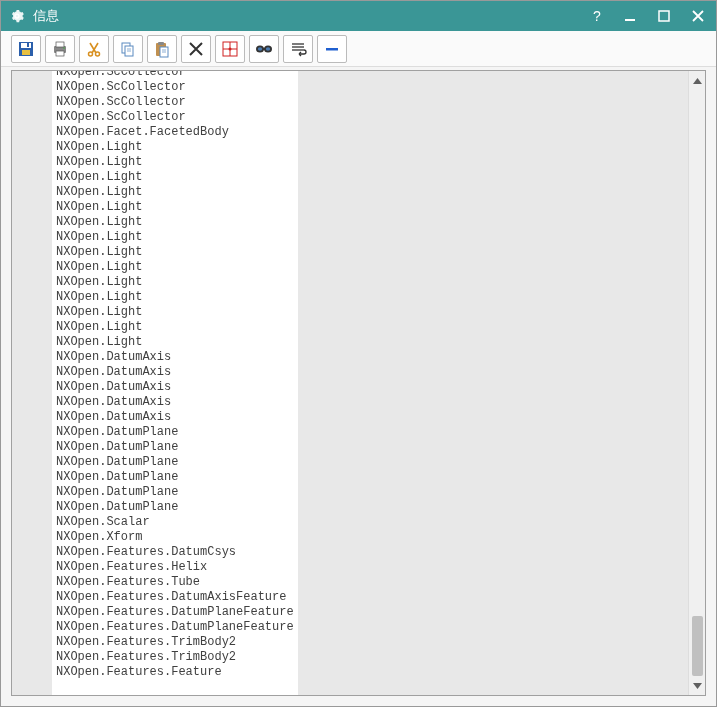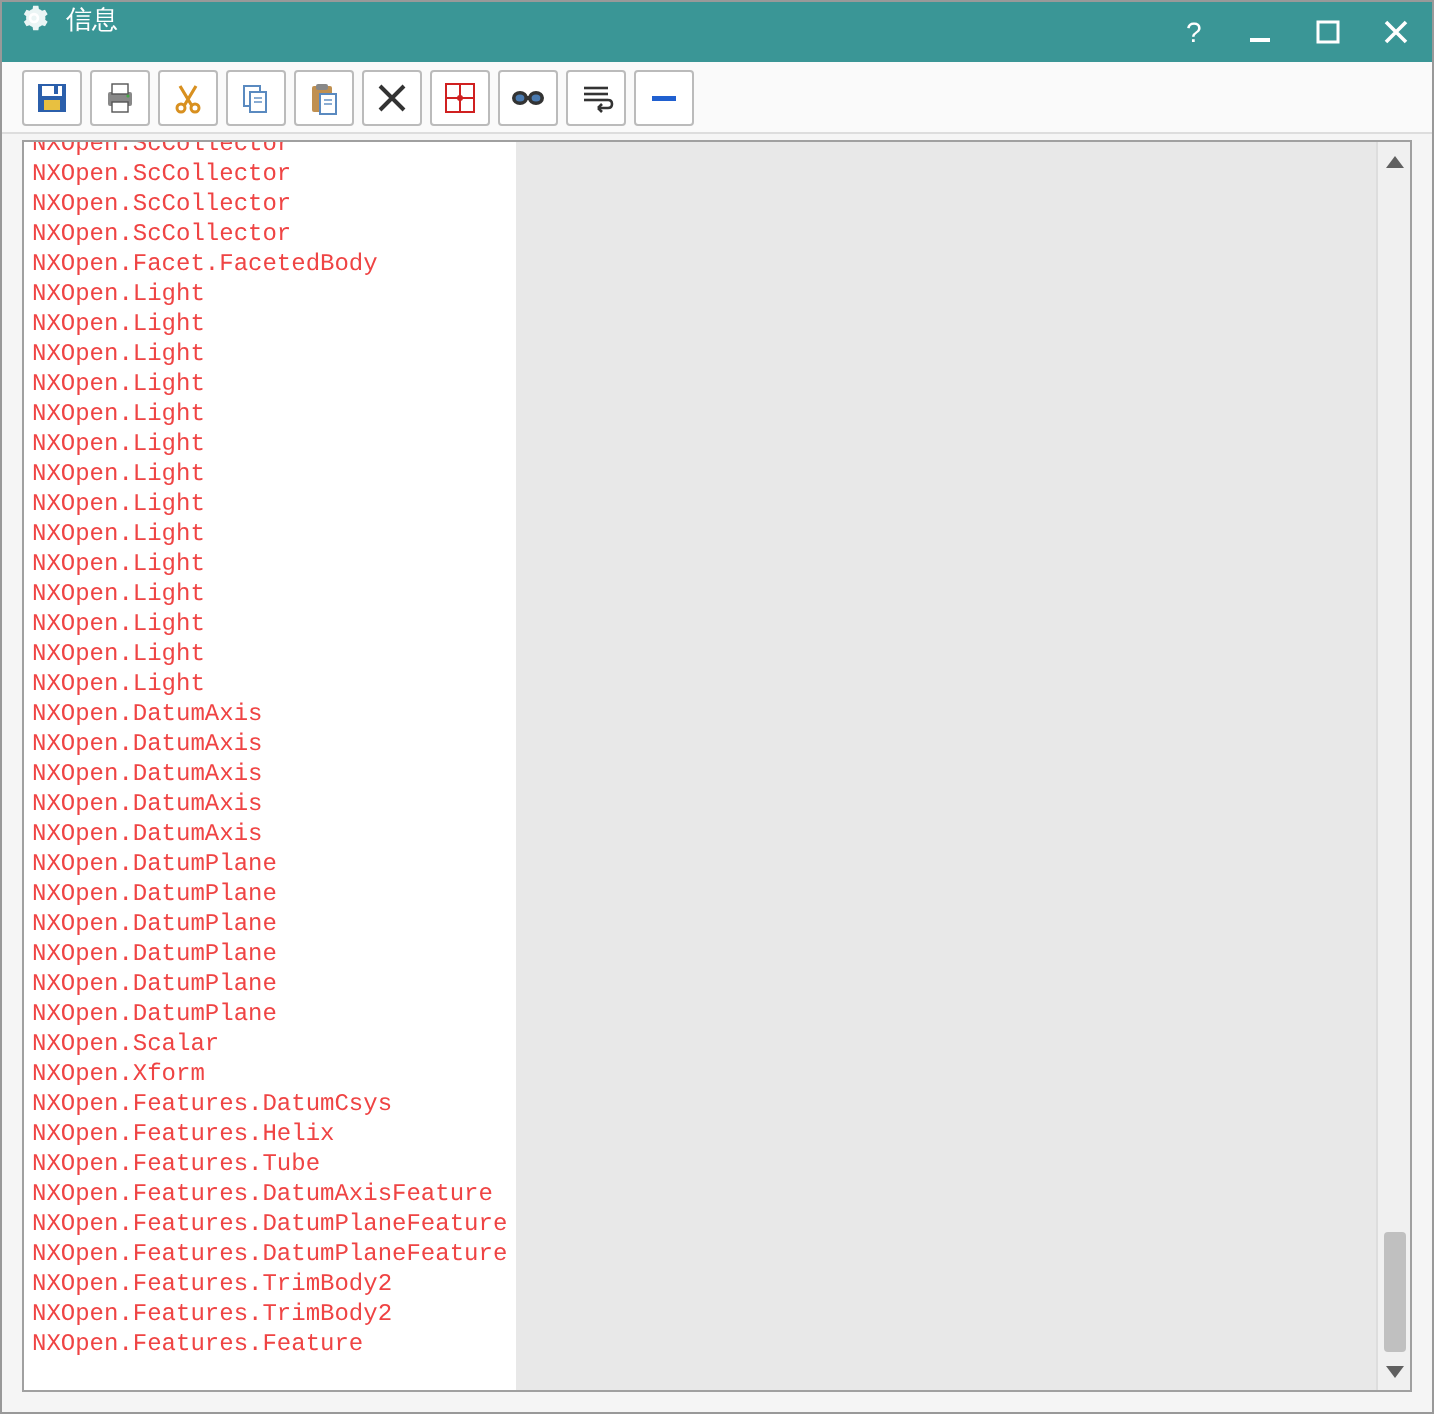--- a/index.html
+++ b/index.html
@@ -20,20 +20,21 @@
       background: #f5f5f5;
       border: 1px solid #999;
       display: flex;
       flex-direction: column;
     }
     .titlebar {
       height: 30px;
       background: #3a9696;
       color: #fff;
       display: flex;
+      align-items: center;
       padding: 0 8px;
       font-size: 13px;
     }
     .titlebar-icon {
       width: 16px;
       height: 16px;
       margin-right: 8px;
       display: flex;
       align-items: center;
       justify-content: center;
@@ -84,24 +85,25 @@
       position: relative;
       display: flex;
       overflow: hidden;
     }
     .text-content {
       background: #fff;
       font-family: "Courier New", monospace;
       font-size: 12px;
       line-height: 15px;
       padding: 0 4px;
-      color: #ef4444;
+      color: #404040;
       overflow: hidden;
       flex-shrink: 0;
       white-space: pre;
+      margin-left: 40px;
     }
     .text-content .line {
       white-space: pre;
     }
     .spacer {
       flex: 1;
       background: #e8e8e8;
     }
     .scrollbar-v {
       width: 17px;

